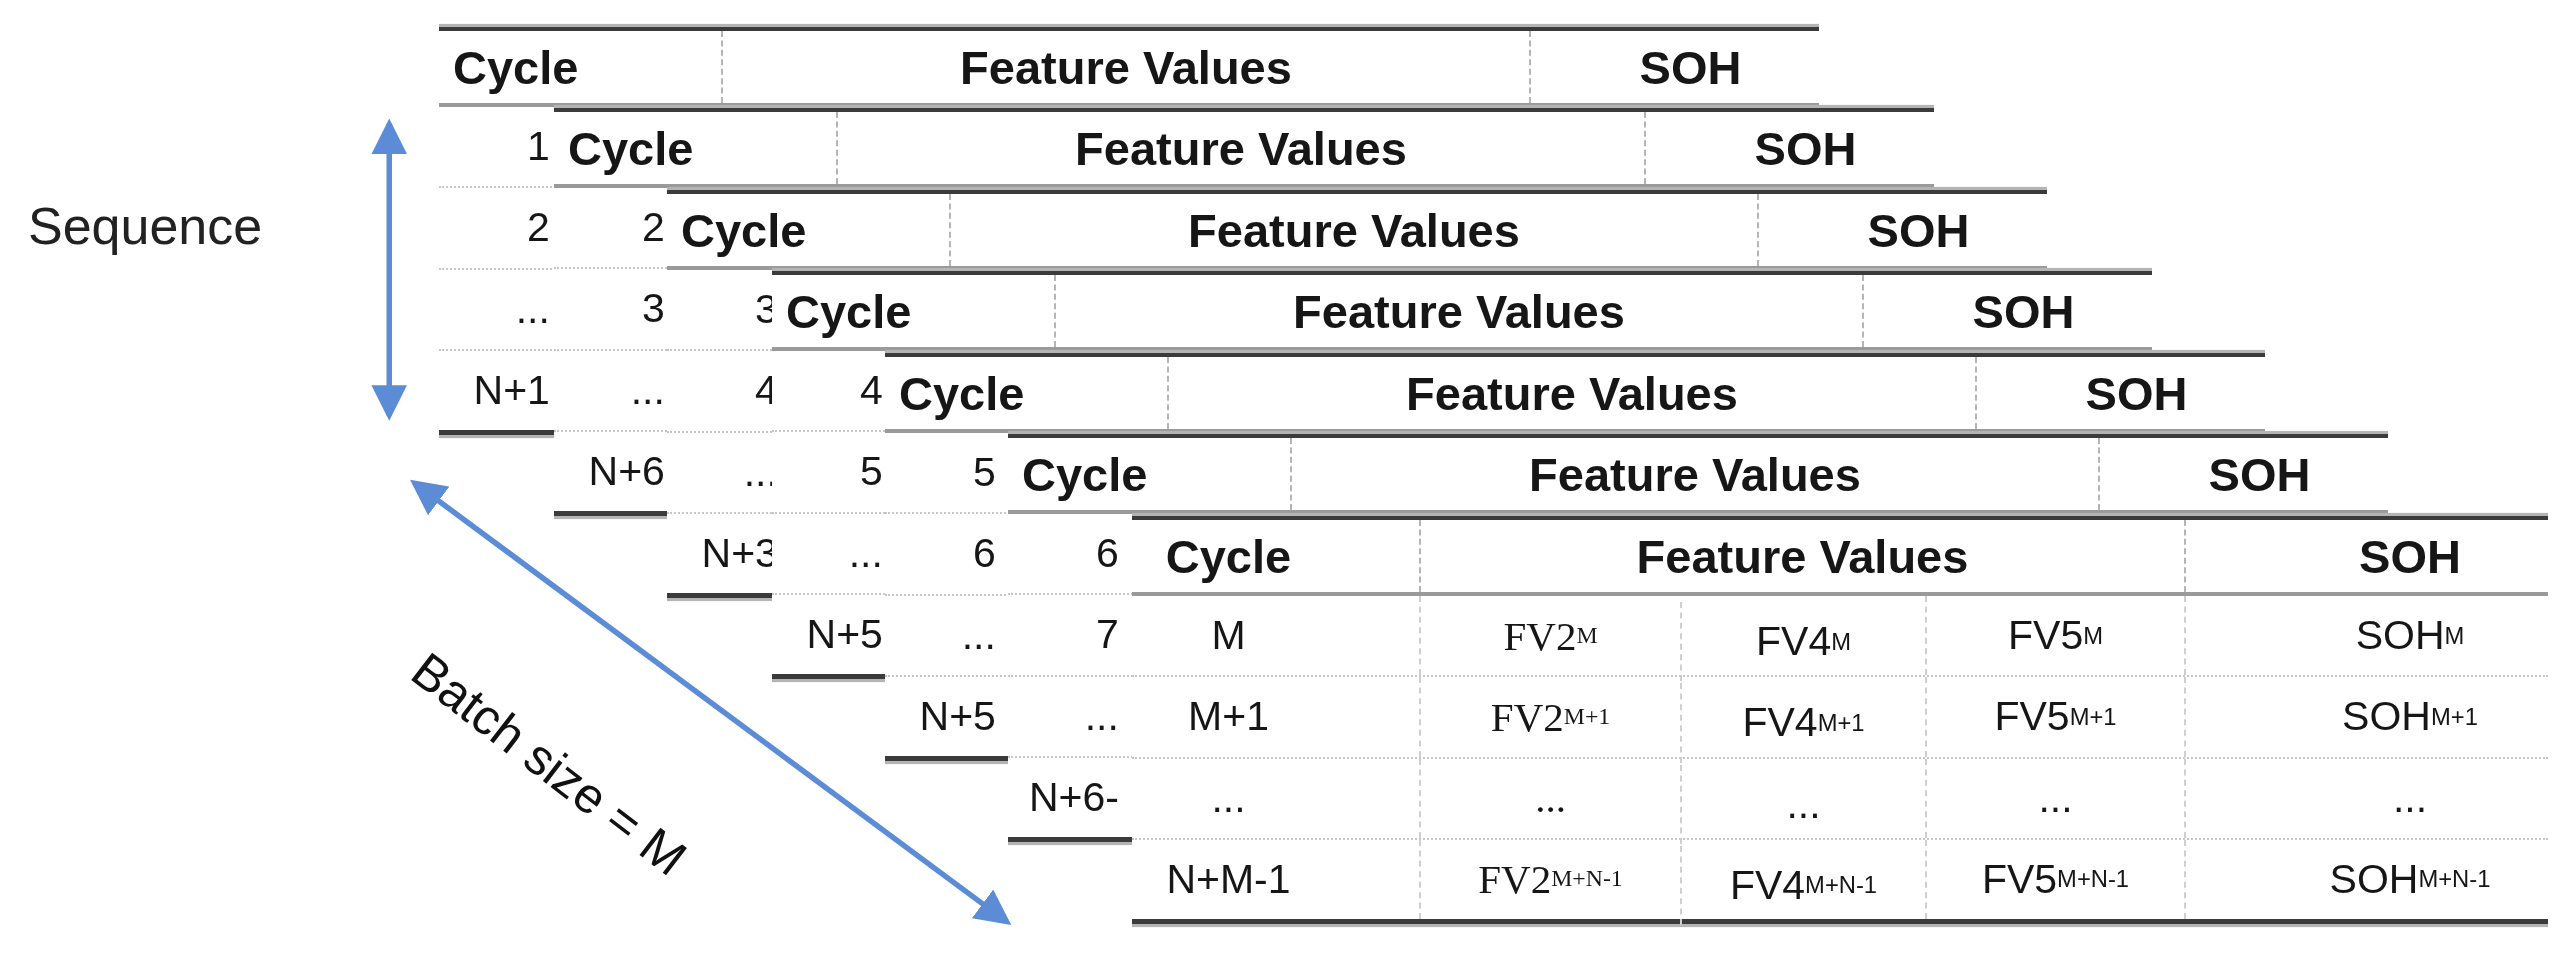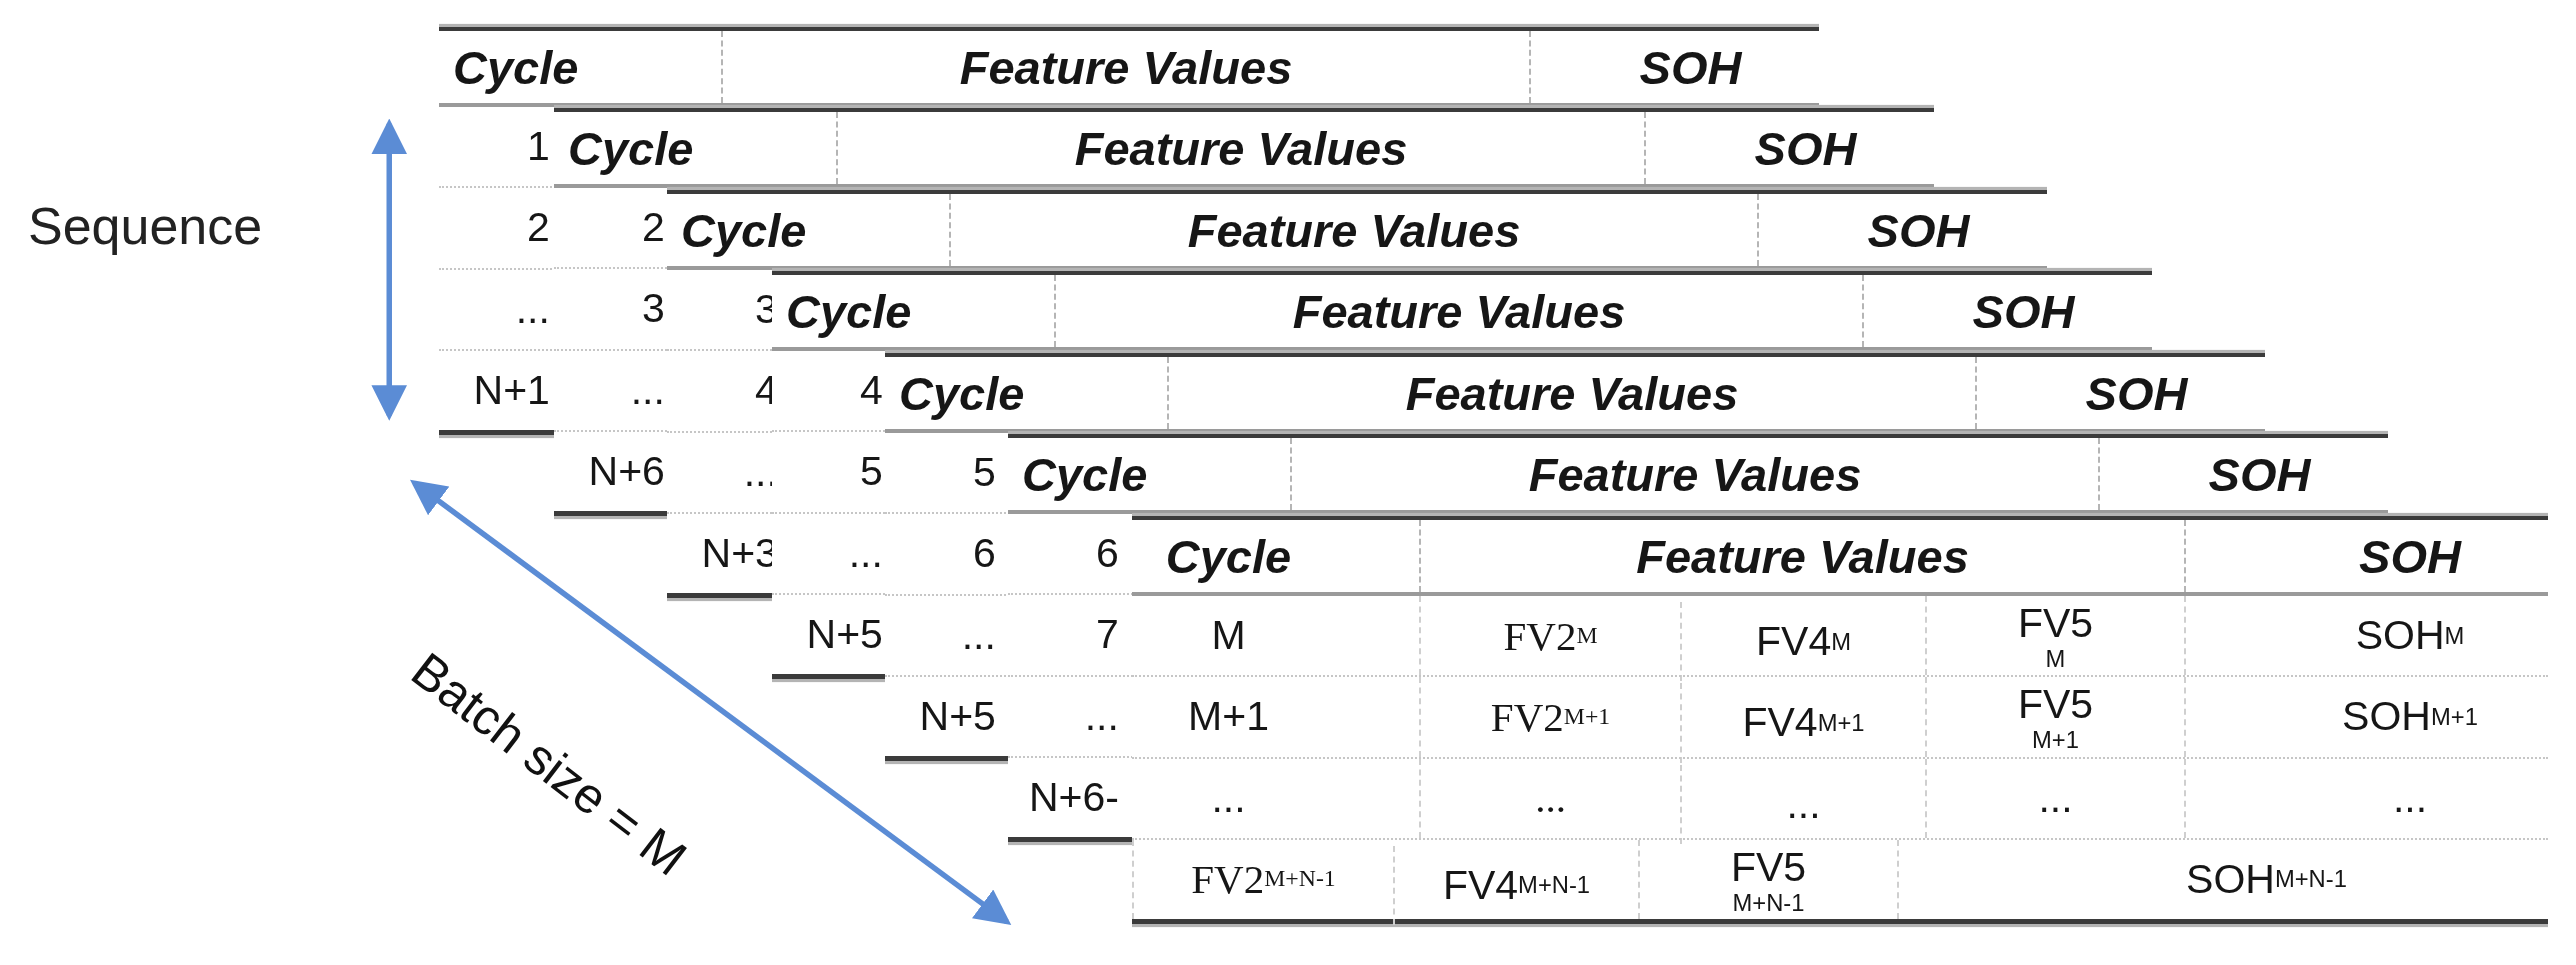--- a/index.html
+++ b/index.html
@@ -18,37 +18,37 @@
   
   .tbl{
     position:absolute;background:#fff;box-sizing:border-box;height:408px;width:1380px;
     border-top:4.7px solid var(--border-dark);
     border-bottom:5.5px solid var(--border-dark);
     box-shadow:0 -3.1px 0 var(--border-gray),0 3.1px 0 var(--border-gray);
     display:flex;flex-direction:column;font-size:41px;
   }
   .hdr{height:76px;flex:none;display:flex;border-bottom:4.7px solid var(--hdr-underline);
        font-weight:bold;font-size:47px;box-sizing:border-box;}
-  .hc{display:flex;align-items:center;box-sizing:border-box;height:100%;font-style:italic;}
+  .hc{display:flex;align-items:center;box-sizing:border-box;height:100%;}
   .c1{width:282px;padding-left:14px;}
   .cfv{width:808px;border-left:2.4px dashed #b5b5b5;justify-content:center;}
   .csoh{flex:1;border-left:2.4px dashed #b5b5b5;justify-content:center;padding-left:31px;}
   .row{flex:1;display:flex;align-items:center;box-sizing:border-box;}
   .row + .row{border-top:2.4px dotted var(--row-divider);}
   .cyc{width:114px;flex:none;text-align:right;padding-right:3.1px;box-sizing:border-box;}
   
   .front{width:1416px;}
   .front .c1{width:287px;padding:0 94px 0 0;justify-content:center;}
   .front .cfv{width:765px;}
   .front .csoh{padding-left:86px;}
   .fc{display:flex;align-items:center;justify-content:center;box-sizing:border-box;height:100%;}
   .f1{width:287px;padding-right:94px;}
   .f2{width:261px;border-left:2.4px dashed #cfcfcf;font-family:Liberation Serif, serif;}
   .f3{width:245px;border-left:2.4px dashed #cfcfcf;margin-top:12px;}
-  .f4{width:259px;border-left:2.4px dashed #cfcfcf;flex-direction:column;}
+  .f4{width:259px;border-left:2.4px dashed #cfcfcf;}
   .f5{flex:1;border-left:2.4px dashed #cfcfcf;padding-left:86px;}
   sub{font-size:0.58em;line-height:1;}
   
   .seq-label{position:absolute;left:28px;top:185px;font-size:52px;line-height:83px;color:#222;}
   .batch-label{position:absolute;left:436px;top:641px;font-size:50px;color:#111;
                transform:rotate(37.5deg);transform-origin:0 0;white-space:nowrap;}
   .arrows{position:absolute;left:0;top:0;}
   .arrows line{stroke:var(--arrow);stroke-width:7;}
   .arrows marker path{fill:var(--arrow);}
 </style>
@@ -238,20 +238,21 @@
           <span>...</span>
           <sub></sub>
         </div>
       <div class="fc f5">
           <span>...</span>
           <sub></sub>
         </div>
     </div>
 
     <div class="row">
+      <div class="fc f1">N+M-1</div>
       <div class="fc f2">
           <span>FV2</span>
           <sub>M+N-1</sub>
         </div>
       <div class="fc f3">
           <span>FV4</span>
           <sub>M+N-1</sub>
         </div>
       <div class="fc f4">
           <span>FV5</span>

